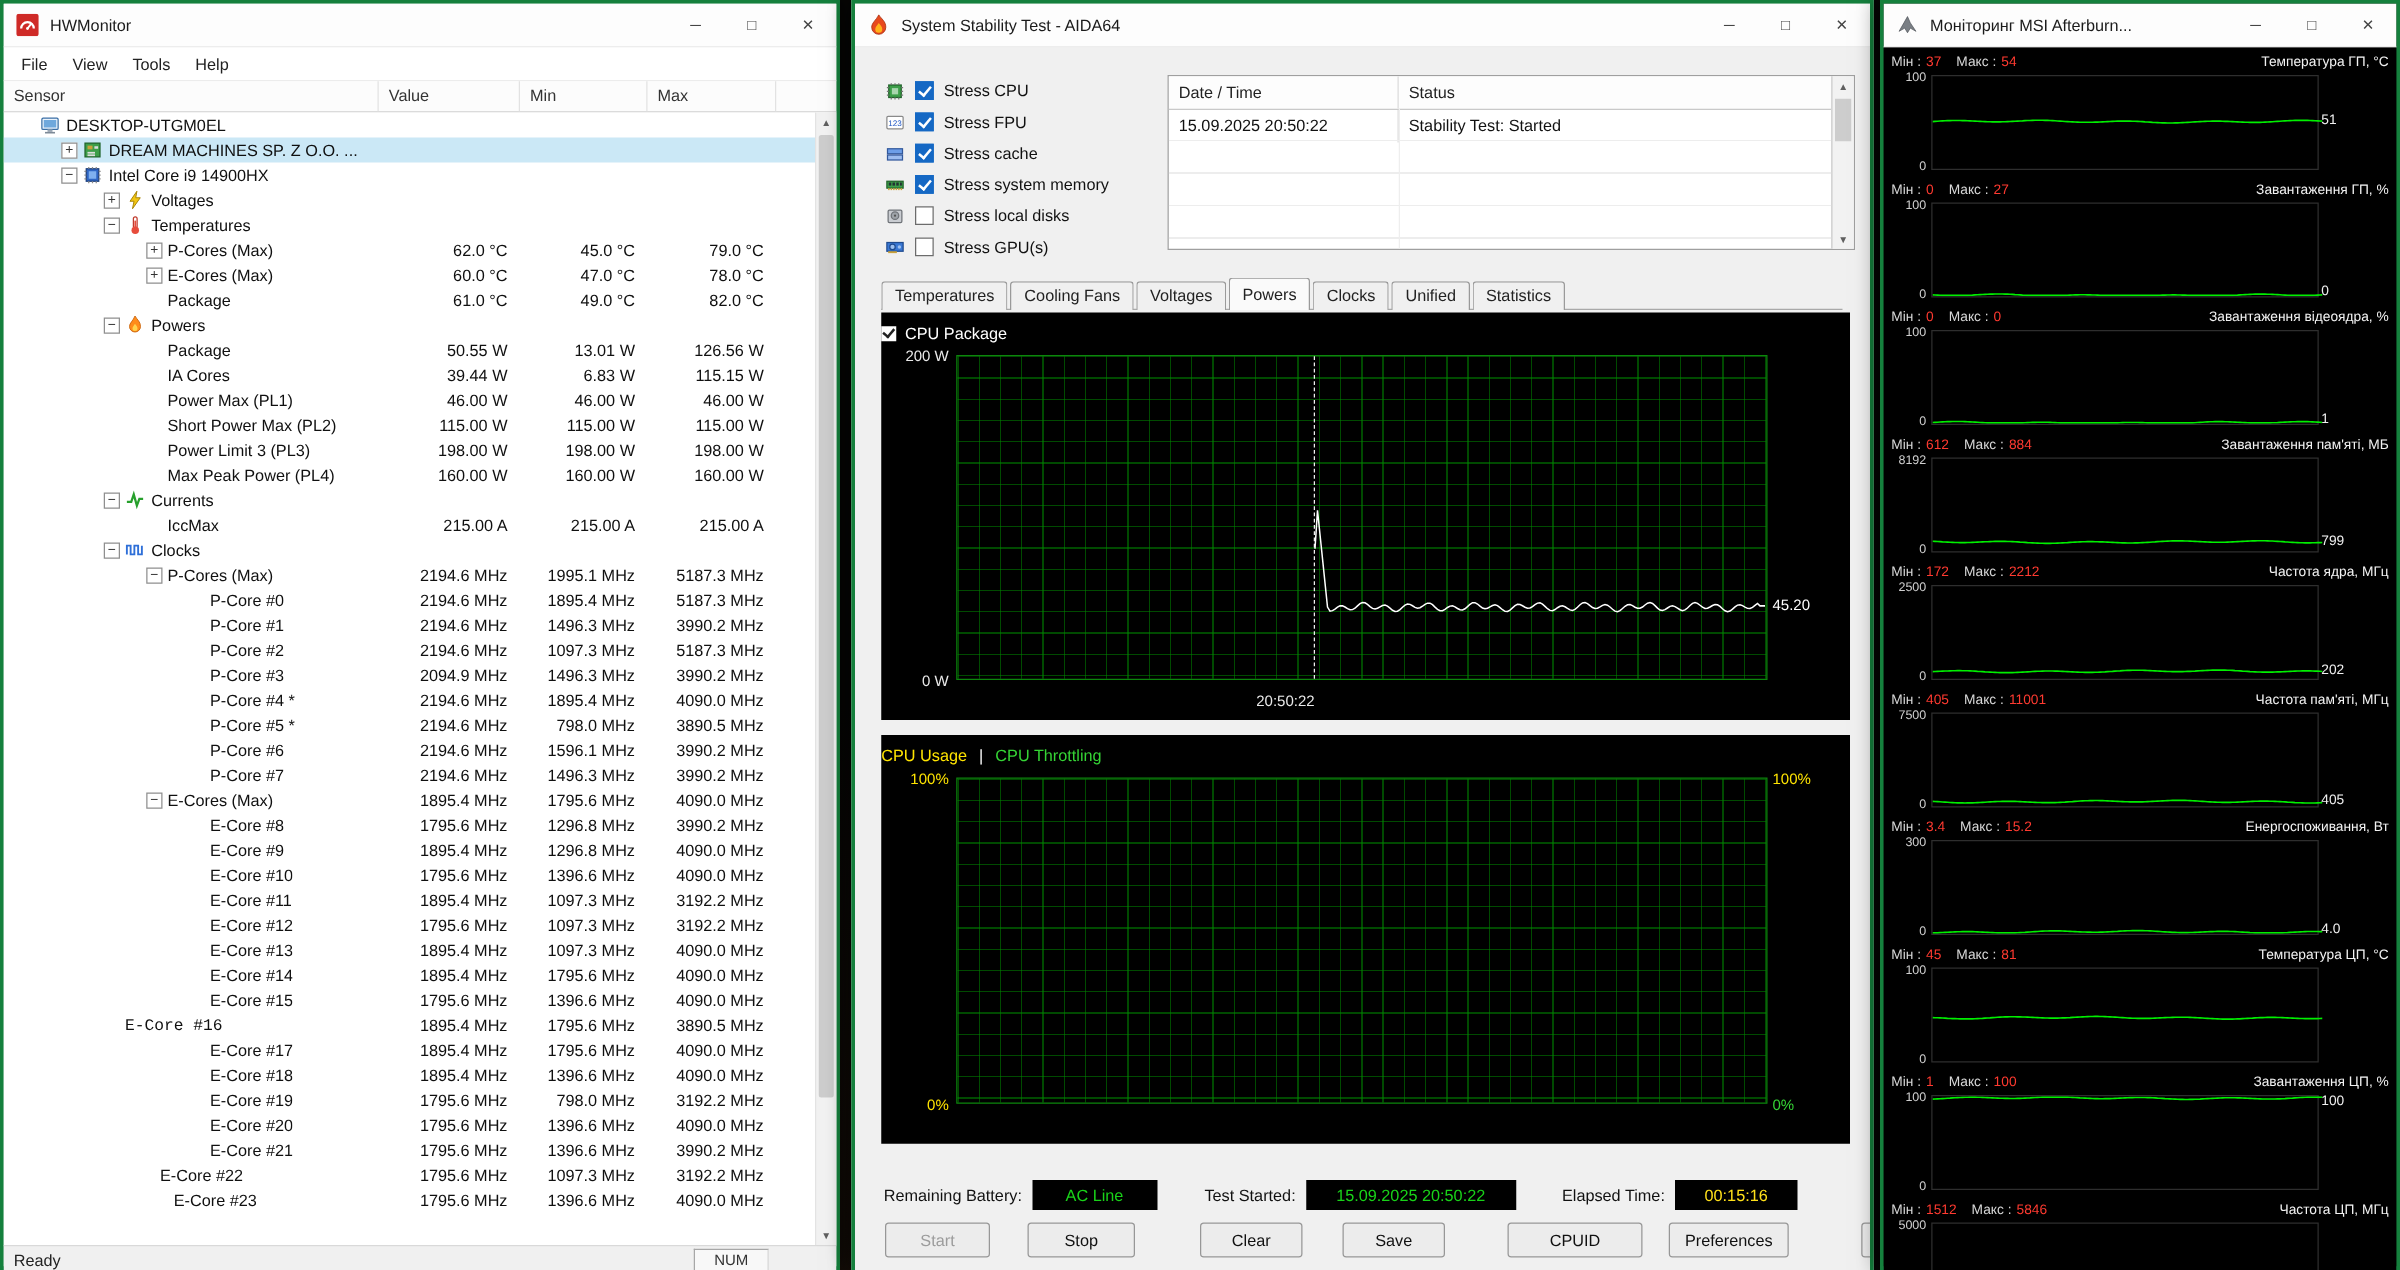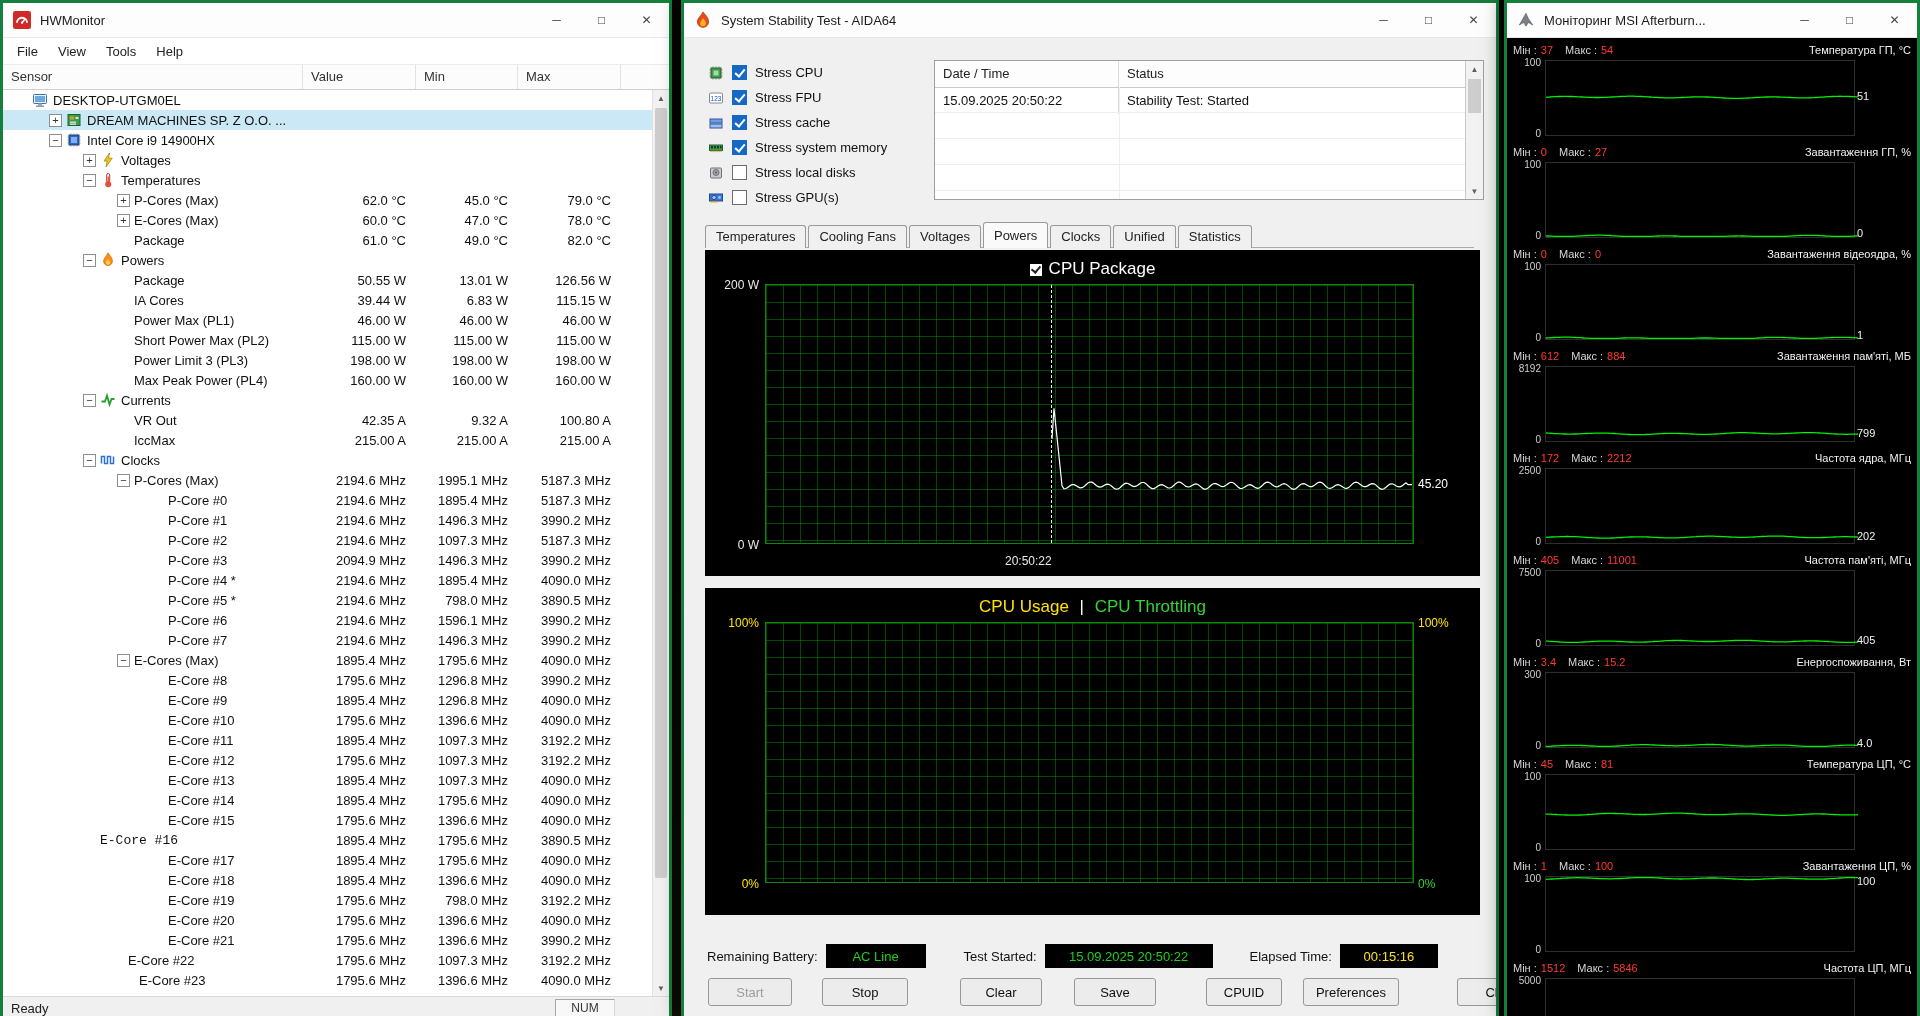--- a/index.html
+++ b/index.html
@@ -69,21 +69,21 @@
        padding:3px 10px 4px;margin-right:2px;height:23px;box-sizing:border-box;white-space:nowrap;}
   .tab.active{background:#fafafa;height:26px;padding-top:5px;}
   .tab-line{position:absolute;left:21px;right:22px;top:209px;height:1px;background:#a9a9a9;z-index:1;}
   .chart{position:absolute;left:21px;width:775px;background:#000;}
   #chart1{top:212px;height:326px;}
   #chart2{top:550px;height:327px;}
   .plot{position:absolute;left:60px;right:66px;top:34px;bottom:32px;box-sizing:border-box;border:1px solid #0c860c;background-color:#000;
         background-image:repeating-linear-gradient(to right, rgba(0,135,0,.55) 0 1px, transparent 1px 17px),
                          repeating-linear-gradient(to bottom, rgba(0,135,0,.55) 0 1px, transparent 1px 17px);}
   .plot svg{position:absolute;left:0;top:0;}
-  .chart-legend{position:absolute;top:9px;left:0;right:0;text-align:center;font-size:17px;color:#fff;}
+  .chart-legend{position:absolute;top:9px;left:0;right:0;font-size:13px;color:#fff;}
   .legend-cb{display:inline-block;width:12px;height:12px;background:#fff;vertical-align:-2px;margin-right:7px;position:relative;}
   .legend-cb::after{content:"";position:absolute;left:3px;top:0px;width:4px;height:7px;border:solid #222;border-width:0 2px 2px 0;transform:rotate(40deg);}
   .ylab{position:absolute;left:4px;width:50px;text-align:right;font-size:12px;color:#eaeaea;}
   .ylab.yr{left:auto;right:10px;width:52px;text-align:left;}
   .c-yellow{color:#ffe400;} .c-green{color:#35d435;}
   .marker{position:absolute;top:0;bottom:0;width:0;border-left:1px dashed #efefef;}
   .xtick{position:absolute;bottom:8px;font-size:12px;color:#eaeaea;}
   .curlab{position:absolute;left:713px;font-size:12px;color:#fff;}
   .info-row{position:absolute;left:23px;top:905px;height:26px;display:flex;align-items:center;font-size:13px;color:#111;}
   .val-box{background:#000;height:24px;display:flex;align-items:center;justify-content:center;font-size:13px;}
@@ -333,29 +333,20 @@
             </span>
             <span class="hw-lbl">Currents</span>
           </div>
           <div class="hw-val w-v"></div>
           <div class="hw-val w-min"></div>
           <div class="hw-val w-max"></div>
         </div>
         <div class="hw-row">
           <div class="hw-cell-name" style="padding-left: 114px;">
             <span class="exp-sp"></span>
-            <span class="hw-lbl">VR Out</span>
-          </div>
-          <div class="hw-val w-v">42.35 A</div>
-          <div class="hw-val w-min">9.32 A</div>
-          <div class="hw-val w-max">100.80 A</div>
-        </div>
-        <div class="hw-row">
-          <div class="hw-cell-name" style="padding-left: 114px;">
-            <span class="exp-sp"></span>
             <span class="hw-lbl">IccMax</span>
           </div>
           <div class="hw-val w-v">215.00 A</div>
           <div class="hw-val w-min">215.00 A</div>
           <div class="hw-val w-max">215.00 A</div>
         </div>
         <div class="hw-row">
           <div class="hw-cell-name" style="padding-left: 80px;">
             <span class="exp">−</span>
             <span class="hw-ico">
@@ -781,21 +772,21 @@
       <span class="val-box g-txt" style="width:168px;margin-right:37px">15.09.2025 20:50:22</span>
       <span style="margin-right:8px">Elapsed Time:</span>
       <span class="val-box y-txt" style="width:98px">00:15:16</span>
     </div>
 
     <div class="btn-row" id="aida-btns">
         <button class="abtn disabled" style="width: 84px; margin-right: 30px;">Start</button>
         <button class="abtn" style="width: 86px; margin-right: 52px;">Stop</button>
         <button class="abtn" style="width: 82px; margin-right: 32px;">Clear</button>
         <button class="abtn" style="width: 82px; margin-right: 50px;">Save</button>
-        <button class="abtn" style="width: 76px; margin-right: 21px;">CPUID</button>
+        <button class="abtn" style="width: 108px; margin-right: 21px;">CPUID</button>
         <button class="abtn" style="width: 96px; margin-right: 58px;">Preferences</button>
         <button class="abtn" style="width: 90px; margin-right: 0px;">Close</button>
       </div>
   </div>
 </div>
 
 <div class="win" id="afterburner">
   <div class="titlebar">
     <span class="tb-icon" id="ab-logo">
         <svg viewBox="0 0 16 16">

